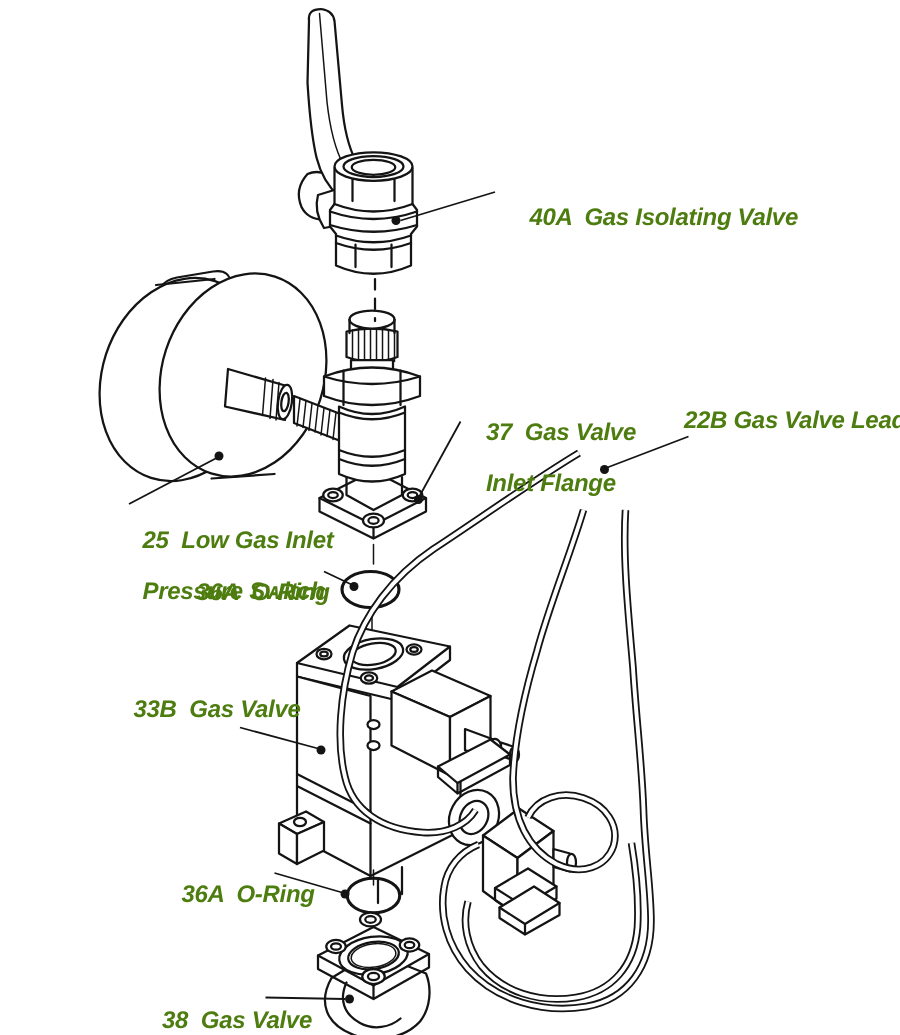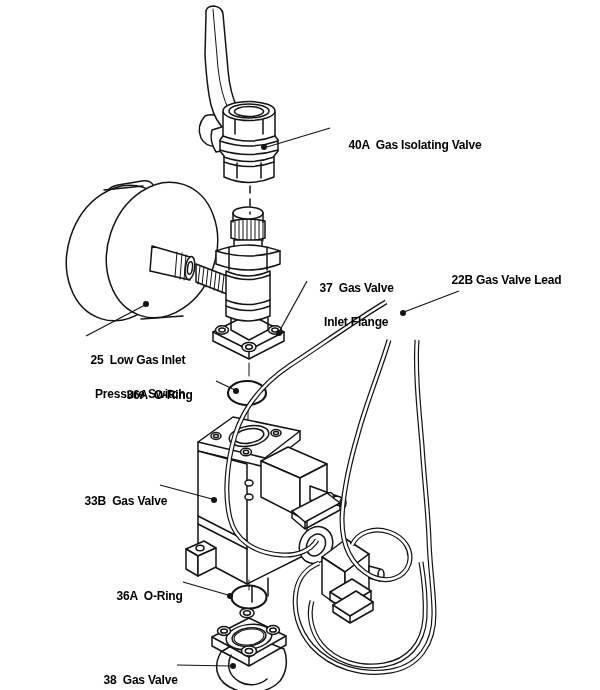--- a/index.html
+++ b/index.html
@@ -9,22 +9,22 @@
   
   .s{fill:none;stroke:#141414;stroke-width:1.5;stroke-linecap:round;stroke-linejoin:round;}
   .f{fill:#ffffff;stroke:#141414;stroke-width:1.5;stroke-linejoin:round;stroke-linecap:round;}
   .t{fill:none;stroke:#141414;stroke-width:1.0;stroke-linecap:round;}
   .d{fill:#141414;stroke:none;}
   .ldr{fill:none;stroke:#141414;stroke-width:1.2;}
   .cab-o{fill:none;stroke:#141414;stroke-width:5;stroke-linecap:butt;stroke-linejoin:round;}
   .cab-i{fill:none;stroke:#ffffff;stroke-width:2.6;stroke-linecap:butt;stroke-linejoin:round;}
   .oring{fill:none;stroke:#141414;stroke-width:2.1;}
   
-  .lbl{position:absolute;color:#000000;font-weight:700;font-size:12px;line-height:17px;
-       letter-spacing:-0.2px;white-space:pre;}
+  .lbl{position:absolute;color:#4d7c0f;font-weight:700;font-size:16px;line-height:17px;
+       letter-spacing:-0.2px;white-space:pre;font-style:italic;}
   .lbl .l2{display:block;}
 </style>
 </head>
 <body>
 
 <div class="stage">
 
 <svg width="600" height="690" viewBox="0 0 600 690">
 
   <g>
@@ -205,21 +205,21 @@
 
   <div class="lbl" style="left:78px;top:335px;">
     <span>25  Low Gas Inlet</span>
     <span class="l2" style="padding-left:17px;">Pressure Switch</span>
   </div>
 
   <div class="lbl" style="left:114px;top:370px;">
     <span>36A  O-Ring</span>
   </div>
 
-  <div class="lbl" style="left:72px;top:476px;">
+  <div class="lbl" style="left:72px;top:448px;">
     <span>33B  Gas Valve</span>
   </div>
 
   <div class="lbl" style="left:104px;top:571px;">
     <span>36A  O-Ring</span>
   </div>
 
   <div class="lbl" style="left:91px;top:655px;">
     <span>38  Gas Valve</span>
     

